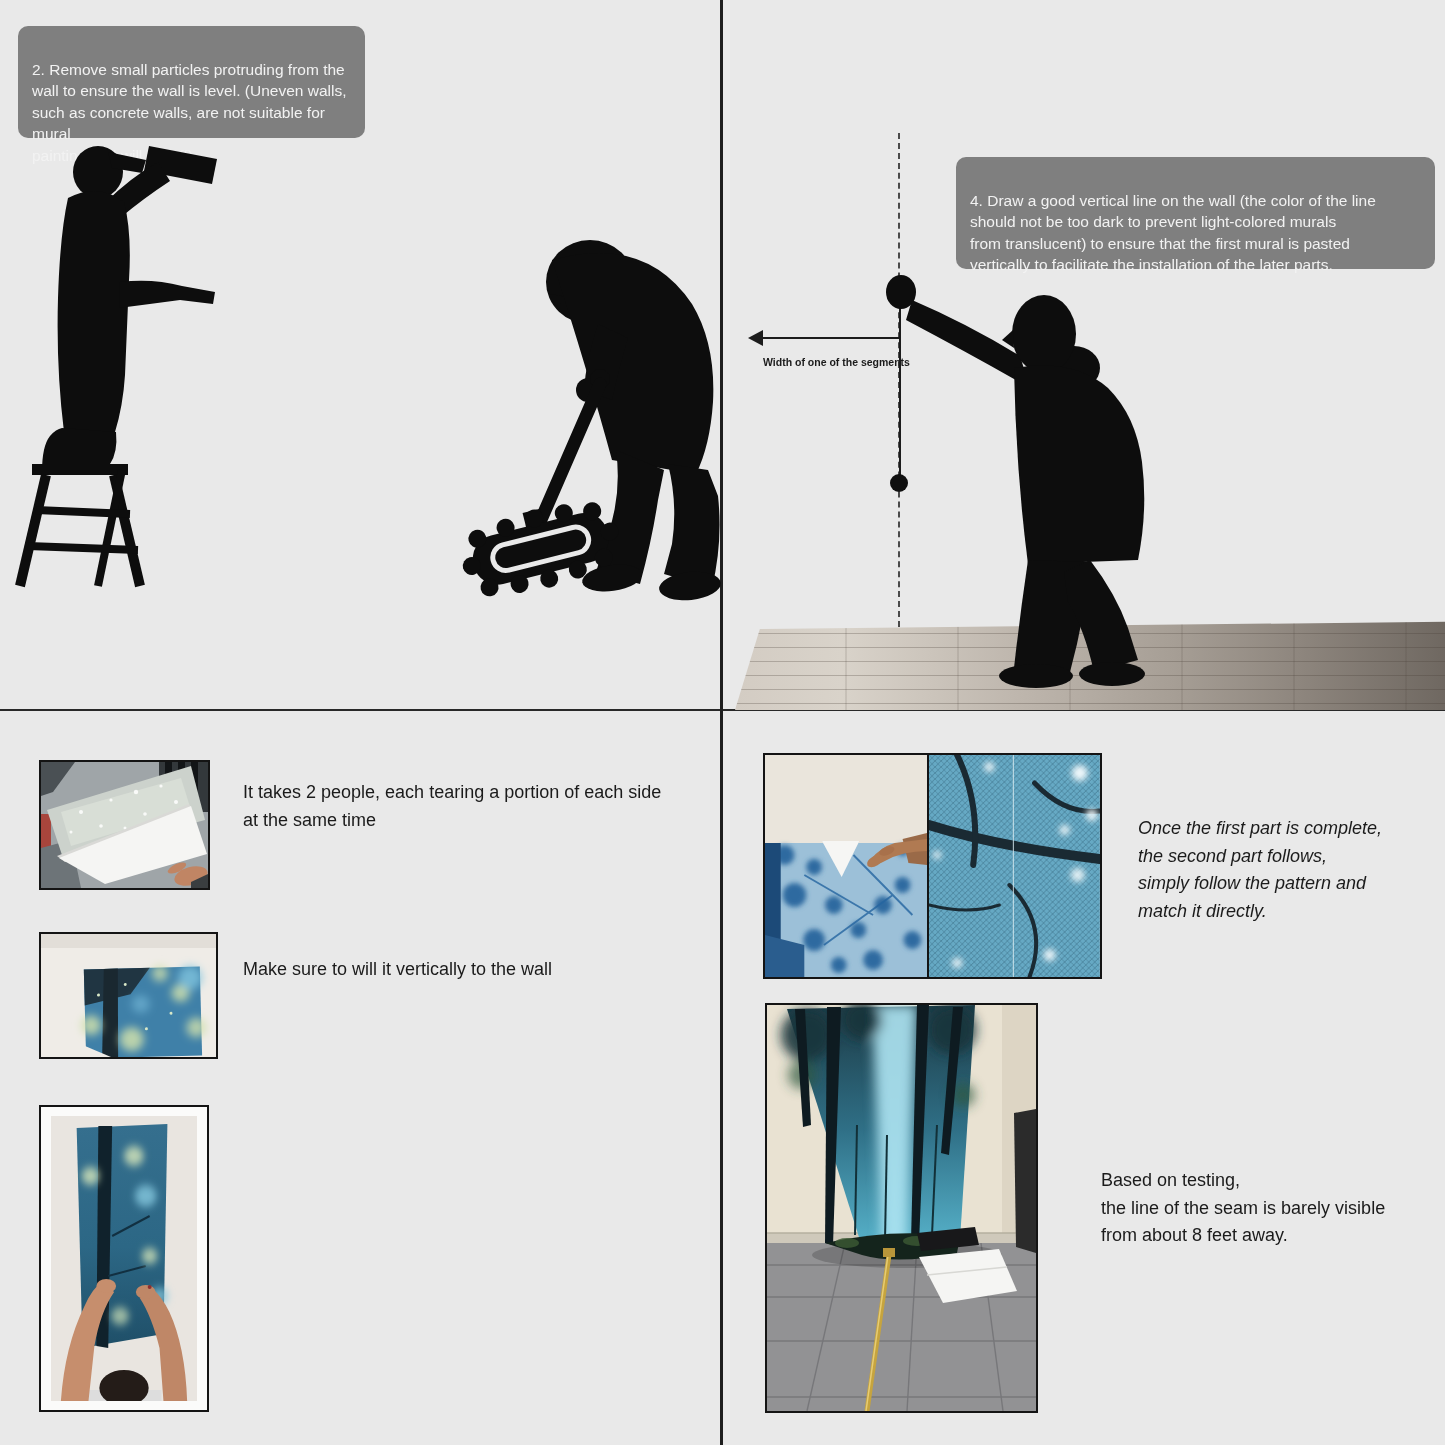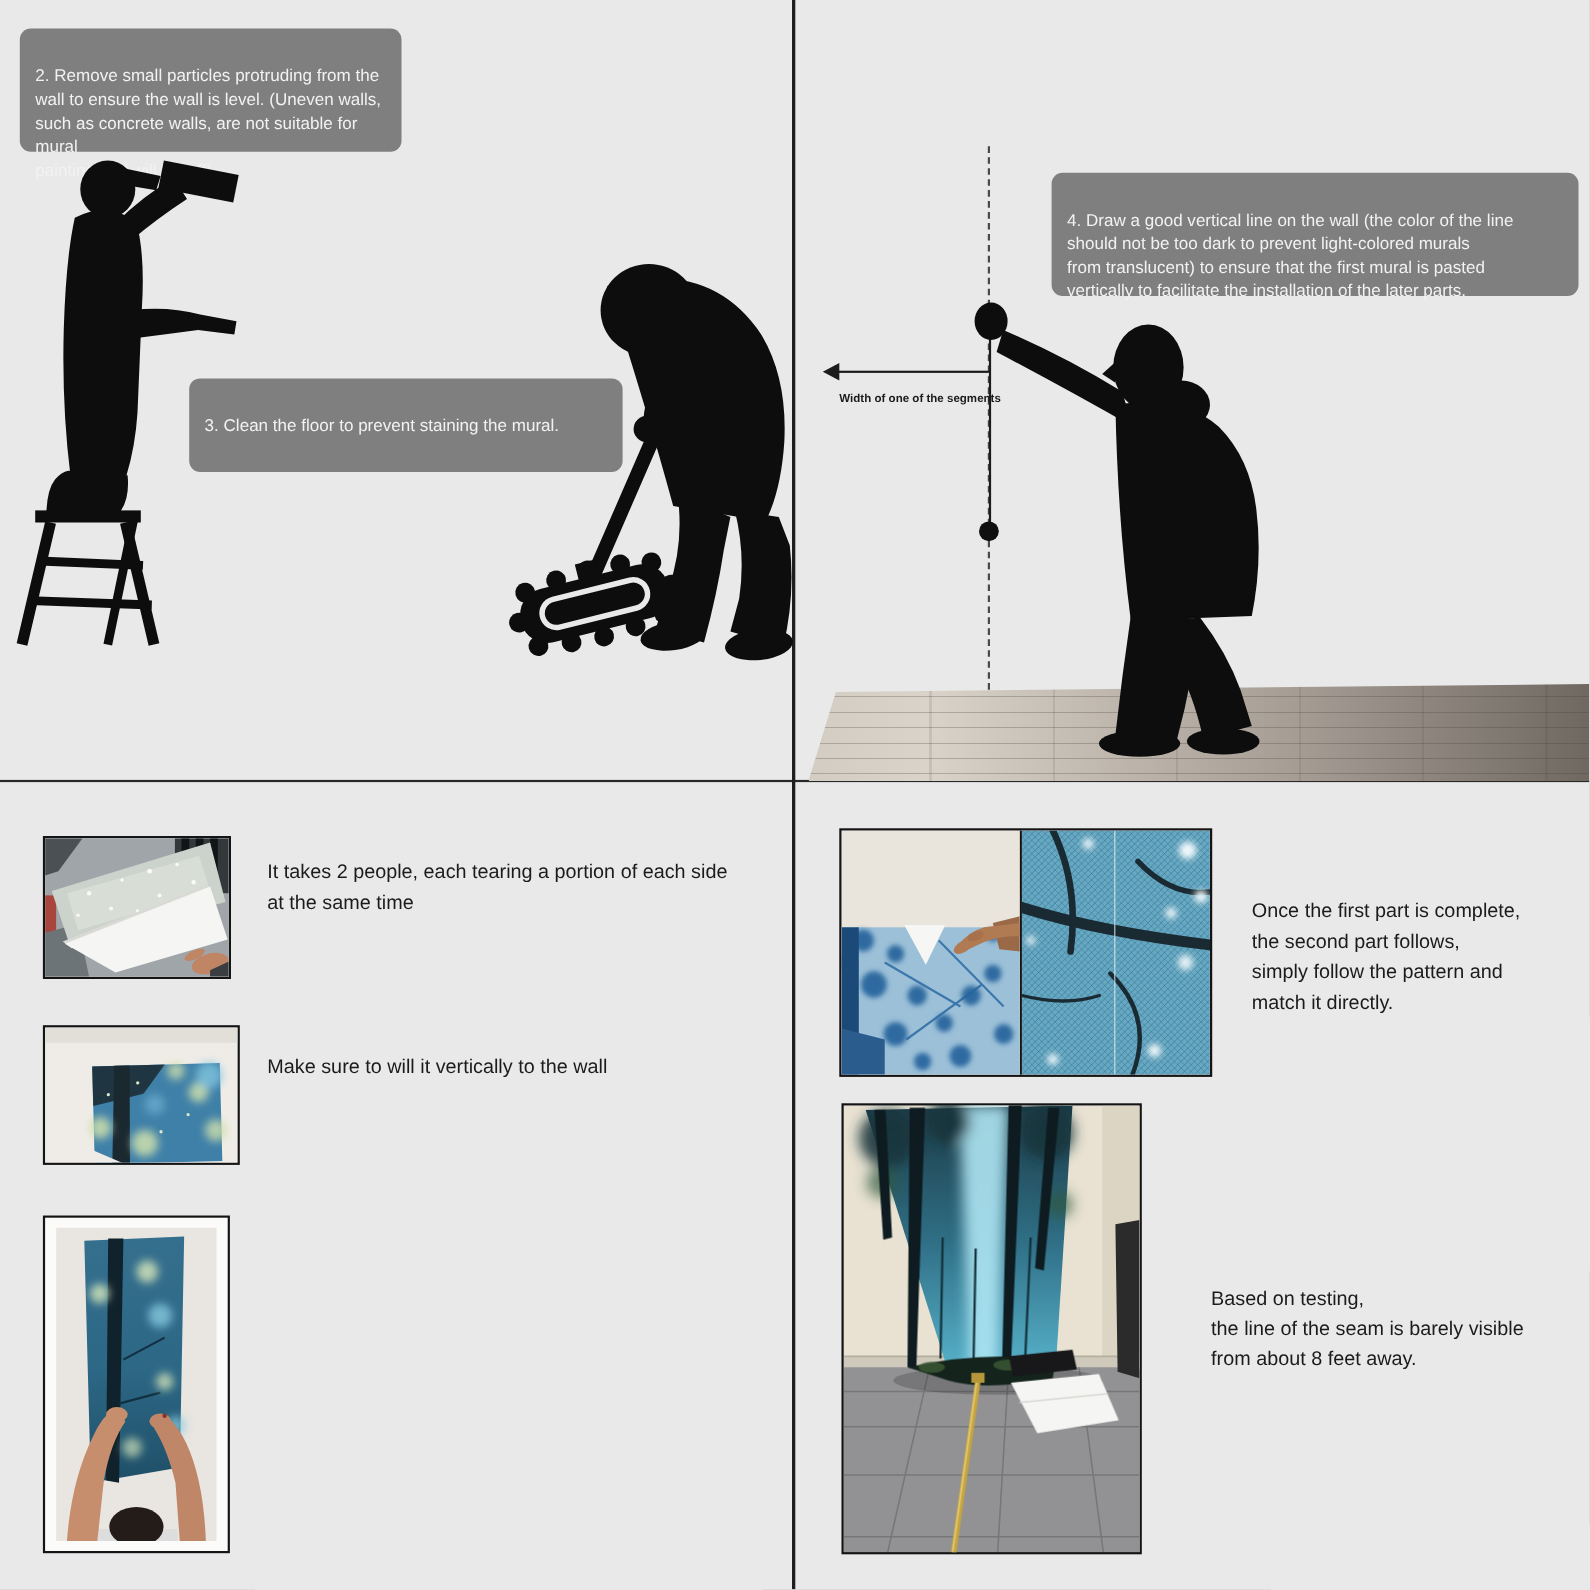--- a/index.html
+++ b/index.html
@@ -14,21 +14,21 @@
   .box{background:#7f7f7f;border-radius:10px;color:#f2f2f2;font-size:15.5px;
        line-height:21.5px;padding:11px 12px 10px 14px;white-space:pre-line;}
   .box.step2{left:18px;top:26px;width:347px;height:112px;}
   .box.step3{left:172px;top:344px;width:394px;height:85px;}
   .box.step4{left:956px;top:157px;width:479px;height:112px;}
   
   .caption{color:#1b1b1b;font-size:18px;line-height:27.5px;white-space:pre-line;}
   .cap-tear{left:243px;top:779px;width:440px;}
   .cap-vertical{left:243px;top:956px;width:420px;}
   .cap-fixing{left:243px;top:1141px;width:450px;}
-  .cap-match{left:1138px;top:815px;width:300px;}
+  .cap-match{left:1138px;top:815px;width:300px;font-style:italic;}
   .cap-seam{left:1101px;top:1167px;width:330px;}
   
   .dash-line{left:898px;top:133px;width:0;height:494px;border-left:2px dashed #4a4a4a;}
   .plumb-line{left:899px;top:300px;width:2px;height:176px;background:#1c1c1c;}
   .plumb-bob{left:890px;top:474px;width:18px;height:18px;border-radius:50%;background:#101010;}
   .arrow-line{left:757px;top:337px;width:142px;height:2px;background:#1c1c1c;}
   .arrow-head{left:748px;top:330px;width:0;height:0;border-top:8px solid transparent;
               border-bottom:8px solid transparent;border-right:15px solid #1c1c1c;}
   .width-label{left:763px;top:356px;font-size:10.5px;font-weight:bold;color:#1b1b1b;white-space:nowrap;}
   
@@ -78,23 +78,20 @@
       <line x1="34" y1="335" x2="8" y2="446"></line>
       <line x1="102" y1="335" x2="128" y2="446"></line>
     </g>
     <g stroke="#0d0d0d" stroke-width="8">
       <line x1="110" y1="330" x2="86" y2="446"></line>
       <line x1="24" y1="370" x2="118" y2="374"></line>
       <line x1="16" y1="406" x2="126" y2="410"></line>
     </g>
   </svg>
 
-  <div class="abs box step3">
-    <span>3. Clean the floor to prevent staining the mural.</span>
-  </div>
 
   <svg class="abs" style="left:440px;top:232px;width:285px;height:378px" viewBox="0 0 285 378">
     <ellipse class="sil" cx="150" cy="50" rx="44" ry="42"></ellipse>
     <path class="sil" d="M110,62 L152,100 L168,72 Z"></path>
     <path class="sil" d="M112,28 Q205,2 252,72 Q276,112 273,170 Q270,214 256,242 L172,228 Q148,140 112,28 Z"></path>
     <path class="sil" d="M158,92 Q146,128 144,158 L172,168 Q180,132 188,106 Z"></path>
     <circle class="sil" cx="148" cy="158" r="12"></circle>
     <circle class="sil" cx="160" cy="147" r="10"></circle>
     <path class="sil" d="M176,218 Q182,262 168,302 L156,340 L200,352 Q212,308 218,268 L224,238 Z"></path>
     <ellipse class="sil" cx="172" cy="346" rx="30" ry="13" transform="rotate(-8 172 346)"></ellipse>

